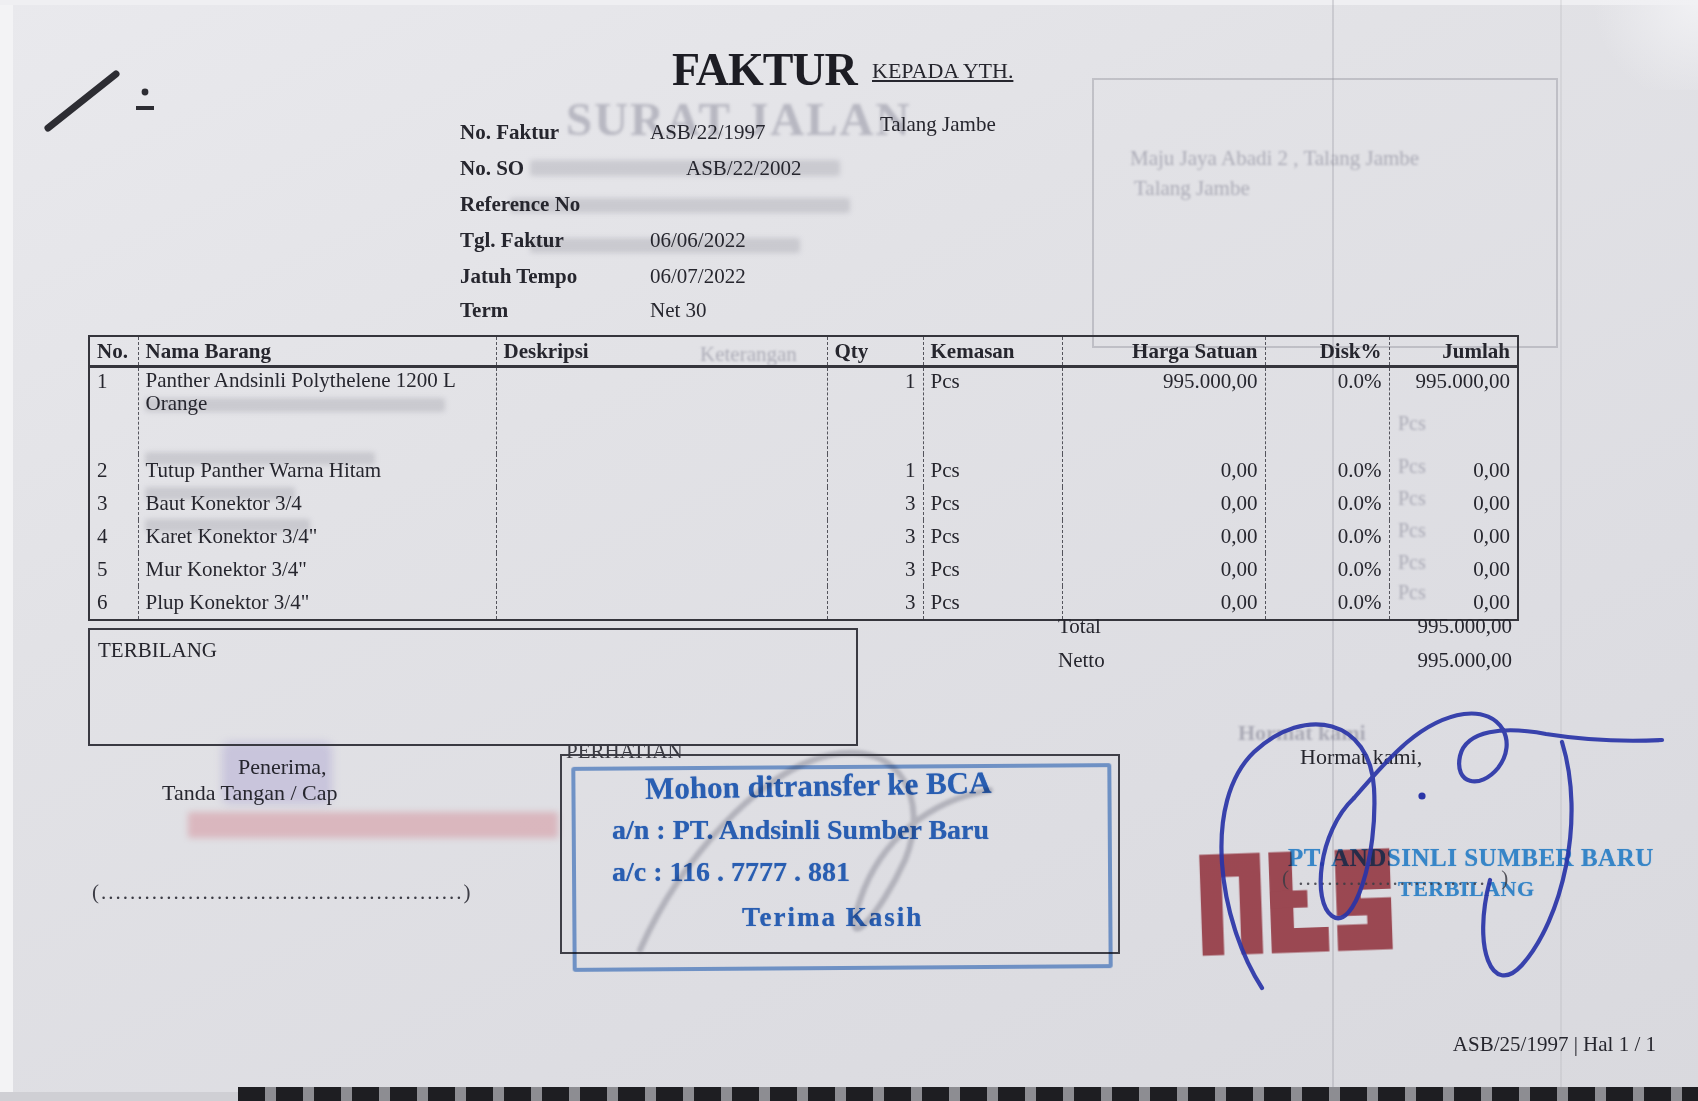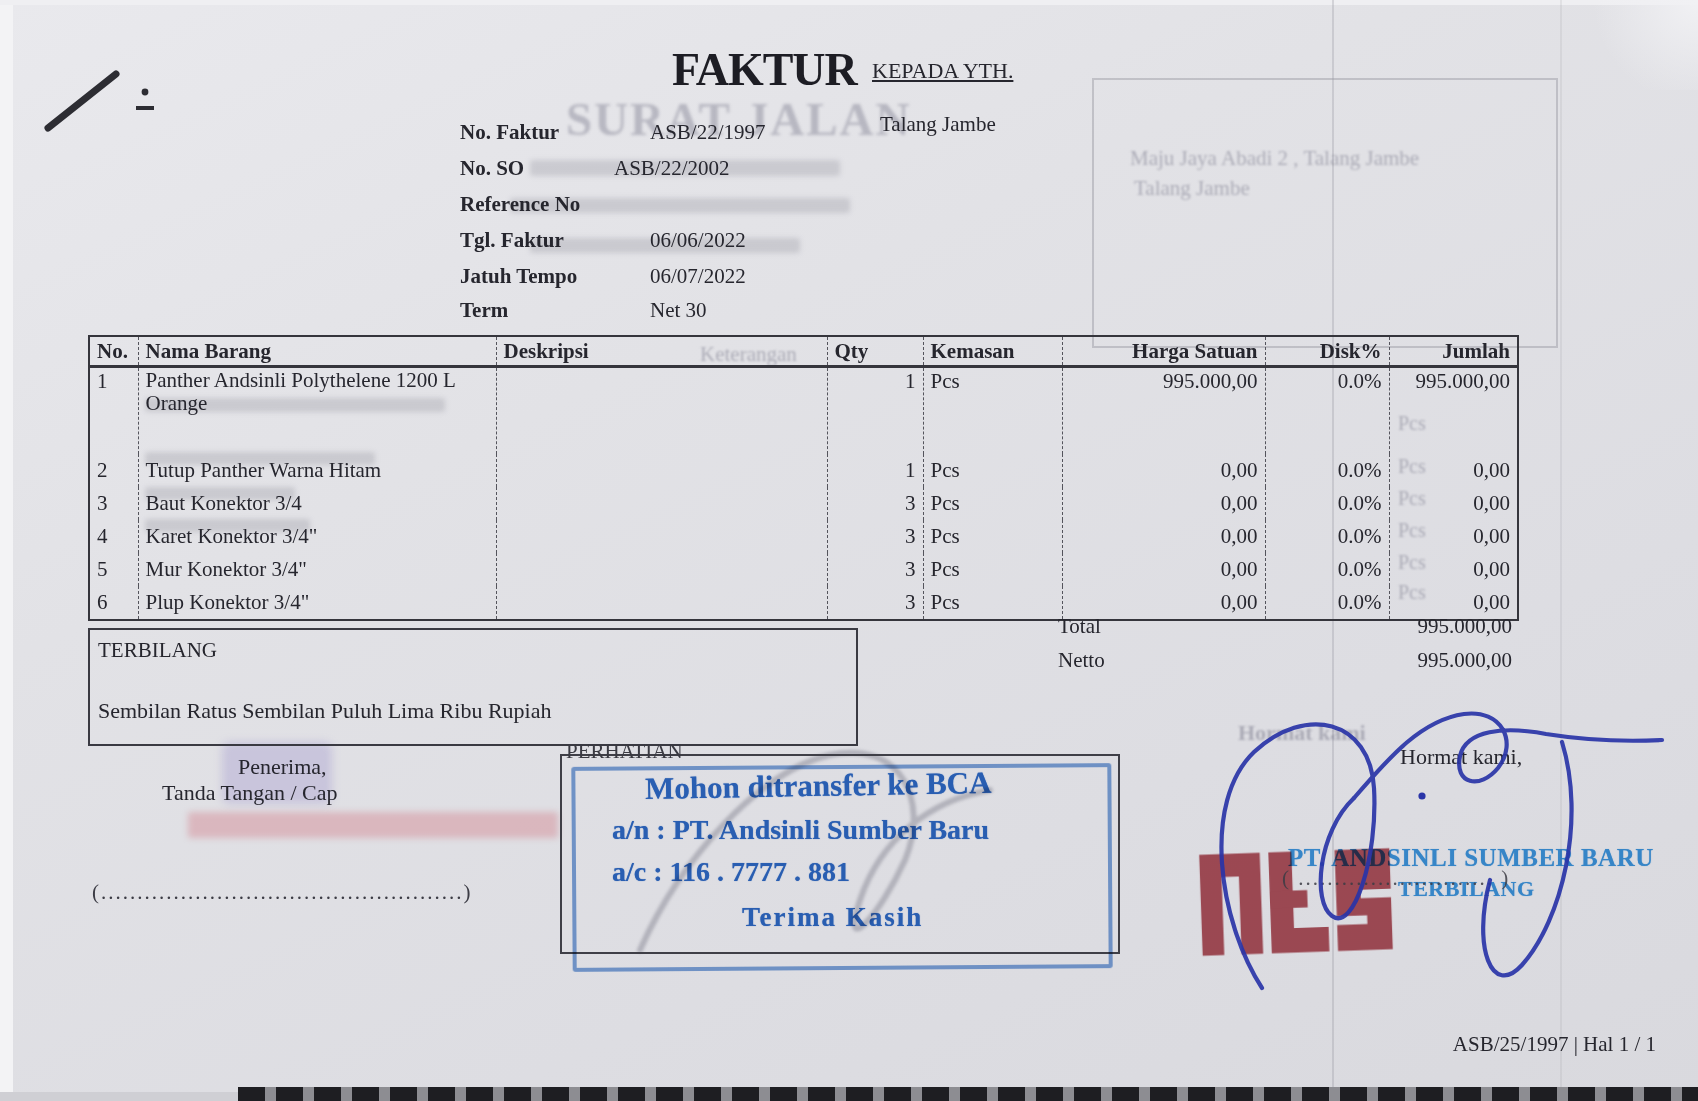--- a/index.html
+++ b/index.html
@@ -98,21 +98,21 @@
   </svg>
 
   <div class="t b" style="left:672px;top:44px;font-size:46px;letter-spacing:-1px;color:#1d1d24;">FAKTUR</div>
   <div class="t" style="left:872px;top:58px;font-size:22px;text-decoration:underline;">KEPADA YTH.</div>
   <div class="t" style="left:880px;top:112px;font-size:21px;">Talang Jambe</div>
 
   <div>
     <div class="t b" style="left:460px;top:120px;font-size:21px;">No. Faktur</div>
     <div class="t" style="left:650px;top:120px;font-size:21px;">ASB/22/1997</div>
     <div class="t b" style="left:460px;top:156px;font-size:21px;">No. SO</div>
-    <div class="t" style="left:614px;top:156px;font-size:21px;">ASB/22/2002</div>
+    <div class="t" style="left:686px;top:156px;font-size:21px;">ASB/22/2002</div>
     <div class="t b" style="left:460px;top:192px;font-size:21px;">Reference No</div>
     <div class="t" style="left:650px;top:192px;font-size:21px;"></div>
     <div class="t b" style="left:460px;top:228px;font-size:21px;">Tgl. Faktur</div>
     <div class="t" style="left:650px;top:228px;font-size:21px;">06/06/2022</div>
     <div class="t b" style="left:460px;top:264px;font-size:21px;">Jatuh Tempo</div>
     <div class="t" style="left:650px;top:264px;font-size:21px;">06/07/2022</div>
     <div class="t b" style="left:460px;top:298px;font-size:21px;">Term</div>
     <div class="t" style="left:650px;top:298px;font-size:21px;">Net 30</div>
   </div>
 
@@ -198,42 +198,41 @@
           <td class="">Pcs</td>
           <td class="al-r">0,00</td>
           <td class="al-r">0.0%</td>
           <td class="al-r">0,00</td>
         </tr>
       </tbody>
   </table>
 
   <div class="terbilang-box">
     <div class="t" style="left:8px;top:8px;font-size:21px;">TERBILANG</div>
-    <div class="t" style="left:8px;top:68px;font-size:22px;">Sembilan Ratus Sembilan Puluh Lima Ribu Rupiah</div>
   </div>
   <div class="t" style="left:1058px;top:614px;font-size:21px;">Total</div>
   <div class="t al-r" style="left:1200px;top:614px;width:312px;text-align:right;font-size:21px;">995.000,00</div>
   <div class="t" style="left:1058px;top:648px;font-size:21px;">Netto</div>
   <div class="t al-r" style="left:1200px;top:648px;width:312px;text-align:right;font-size:21px;">995.000,00</div>
 
   <div class="t" style="left:238px;top:754px;font-size:22px;">Penerima,</div>
   <div class="t" style="left:162px;top:780px;font-size:22px;">Tanda Tangan / Cap</div>
   <div class="t dotline" style="left:92px;top:880px;font-size:21px;">(..................................................)</div>
 
   <div class="perhatian-box"></div>
   <div class="t" style="left:566px;top:739px;font-size:21px;color:#3a3a42;">PERHATIAN</div>
   <div class="blue-frame stampish"></div>
   <div class="stampish">
     <div class="t stamp-blue" style="left:645px;top:768px;font-size:31px;transform:rotate(-1deg);">Mohon ditransfer ke BCA</div>
     <div class="t stamp-blue" style="left:612px;top:814px;font-size:28px;">a/n : PT. Andsinli Sumber Baru</div>
     <div class="t stamp-blue" style="left:612px;top:856px;font-size:28px;">a/c : 116 . 7777 . 881</div>
     <div class="t stamp-blue" style="left:742px;top:902px;font-size:27px;letter-spacing:2px;">Terima Kasih</div>
   </div>
 
-  <div class="t" style="left:1400px;top:744px;font-size:22px;">Hormat kami,</div>
+  <div class="t" style="left:1300px;top:744px;font-size:22px;">Hormat kami,</div>
 
   <svg class="logo-svg stampish" style="left:1198px;top:822px;transform:rotate(-2deg);opacity:.85;" width="196" height="160" viewBox="0 0 272 156">
     <g fill="var(--logo-red,#a6333f)">
       <path d="M4 148 V8 H88 V148 H58 V40 H34 V148 Z"></path>
       <path d="M100 8 H132 V114 H180 V148 H100 Z"></path>
       <rect x="100" y="62" width="52" height="24"></rect>
       <path d="M192 8 H268 V64 H226 V76 H268 V148 H192 V112 H234 V100 H192 Z"></path>
     </g>
   </svg>
 

